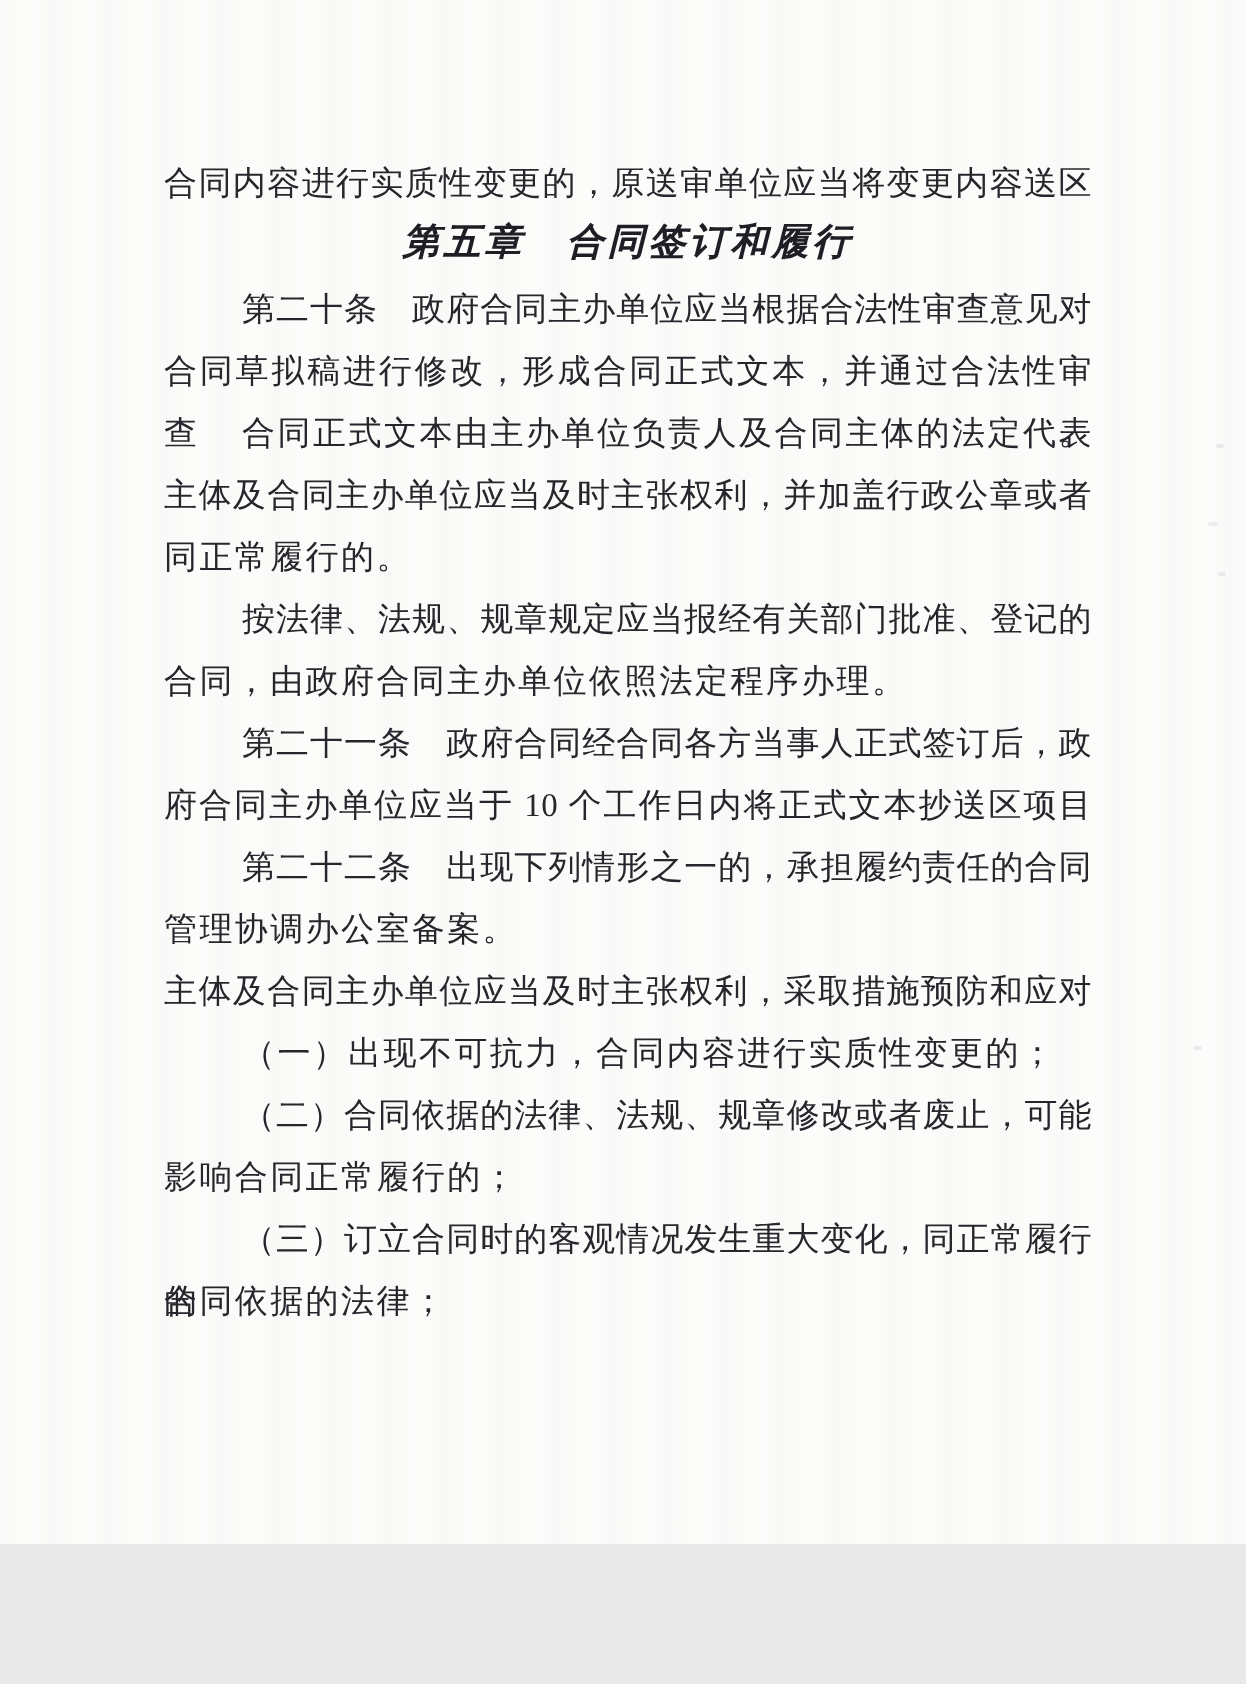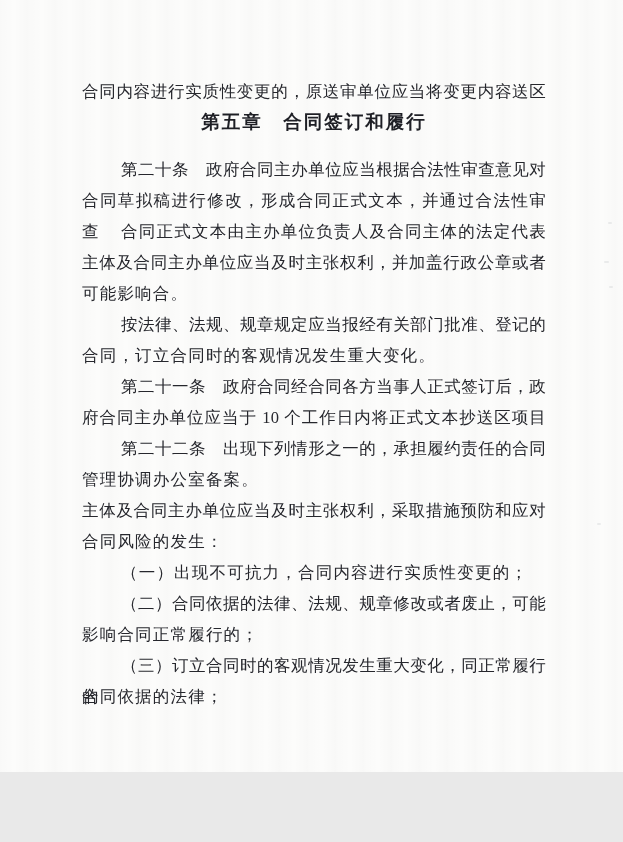--- a/index.html
+++ b/index.html
@@ -49,23 +49,24 @@
     text-indent: 39px;
     font-family: Liberation Serif, serif;
   }
   .line.heading {
     font-size: 18.5px;
     font-weight: 700;
     text-align: right;
     text-align-last: center;
     letter-spacing: 2px;
     color: #1e1f25;
-    margin-bottom: 16px;
+    margin-bottom: 1px;
     white-space: nowrap;
     text-indent: 0;
+    font-style: italic;
   }
   .page-number {
     position: absolute;
     left: 80px;
     top: 779px;
     font-size: 11px;
     letter-spacing: 2px;
     color: #3c3d49;
   }
   
@@ -84,29 +85,28 @@
 
 <div class="page">
 
   <div class="textblock">
     <div class="line fill">合同内容进行实质性变更的，原送审单位应当将变更内容送区</div>
     <div class="line heading">第五章　合同签订和履行</div>
     <div class="line fill indent">第二十条　政府合同主办单位应当根据合法性审查意见对</div>
     <div class="line fill">合同草拟稿进行修改，形成合同正式文本，并通过合法性审查。</div>
     <div class="line fill indent">合同正式文本由主办单位负责人及合同主体的法定代表</div>
     <div class="line fill">主体及合同主办单位应当及时主张权利，并加盖行政公章或者</div>
-    <div class="line">可能影响合。</div>
+    <div class="line">同正常履行的。</div>
     <div class="line fill indent">按法律、法规、规章规定应当报经有关部门批准、登记的</div>
-    <div class="line">合同，订立合同时的客观情况发生重大变化。</div>
+    <div class="line">合同，由政府合同主办单位依照法定程序办理。</div>
     <div class="line fill indent">第二十一条　政府合同经合同各方当事人正式签订后，政</div>
     <div class="line fill">府合同主办单位应当于 10 个工作日内将正式文本抄送区项目</div>
     <div class="line fill indent">第二十二条　出现下列情形之一的，承担履约责任的合同</div>
     <div class="line">管理协调办公室备案。</div>
     <div class="line fill">主体及合同主办单位应当及时主张权利，采取措施预防和应对</div>
-    <div class="line">合同风险的发生：</div>
     <div class="line indent">（一）出现不可抗力，合同内容进行实质性变更的；</div>
     <div class="line fill indent">（二）合同依据的法律、法规、规章修改或者废止，可能</div>
     <div class="line">影响合同正常履行的；</div>
     <div class="line fill indent">（三）订立合同时的客观情况发生重大变化，同正常履行的</div>
     <div class="line">合同依据的法律；</div>
   </div>
 
   <div class="page-number">- 8 -</div>
 
   <div class="speck s1"></div>

